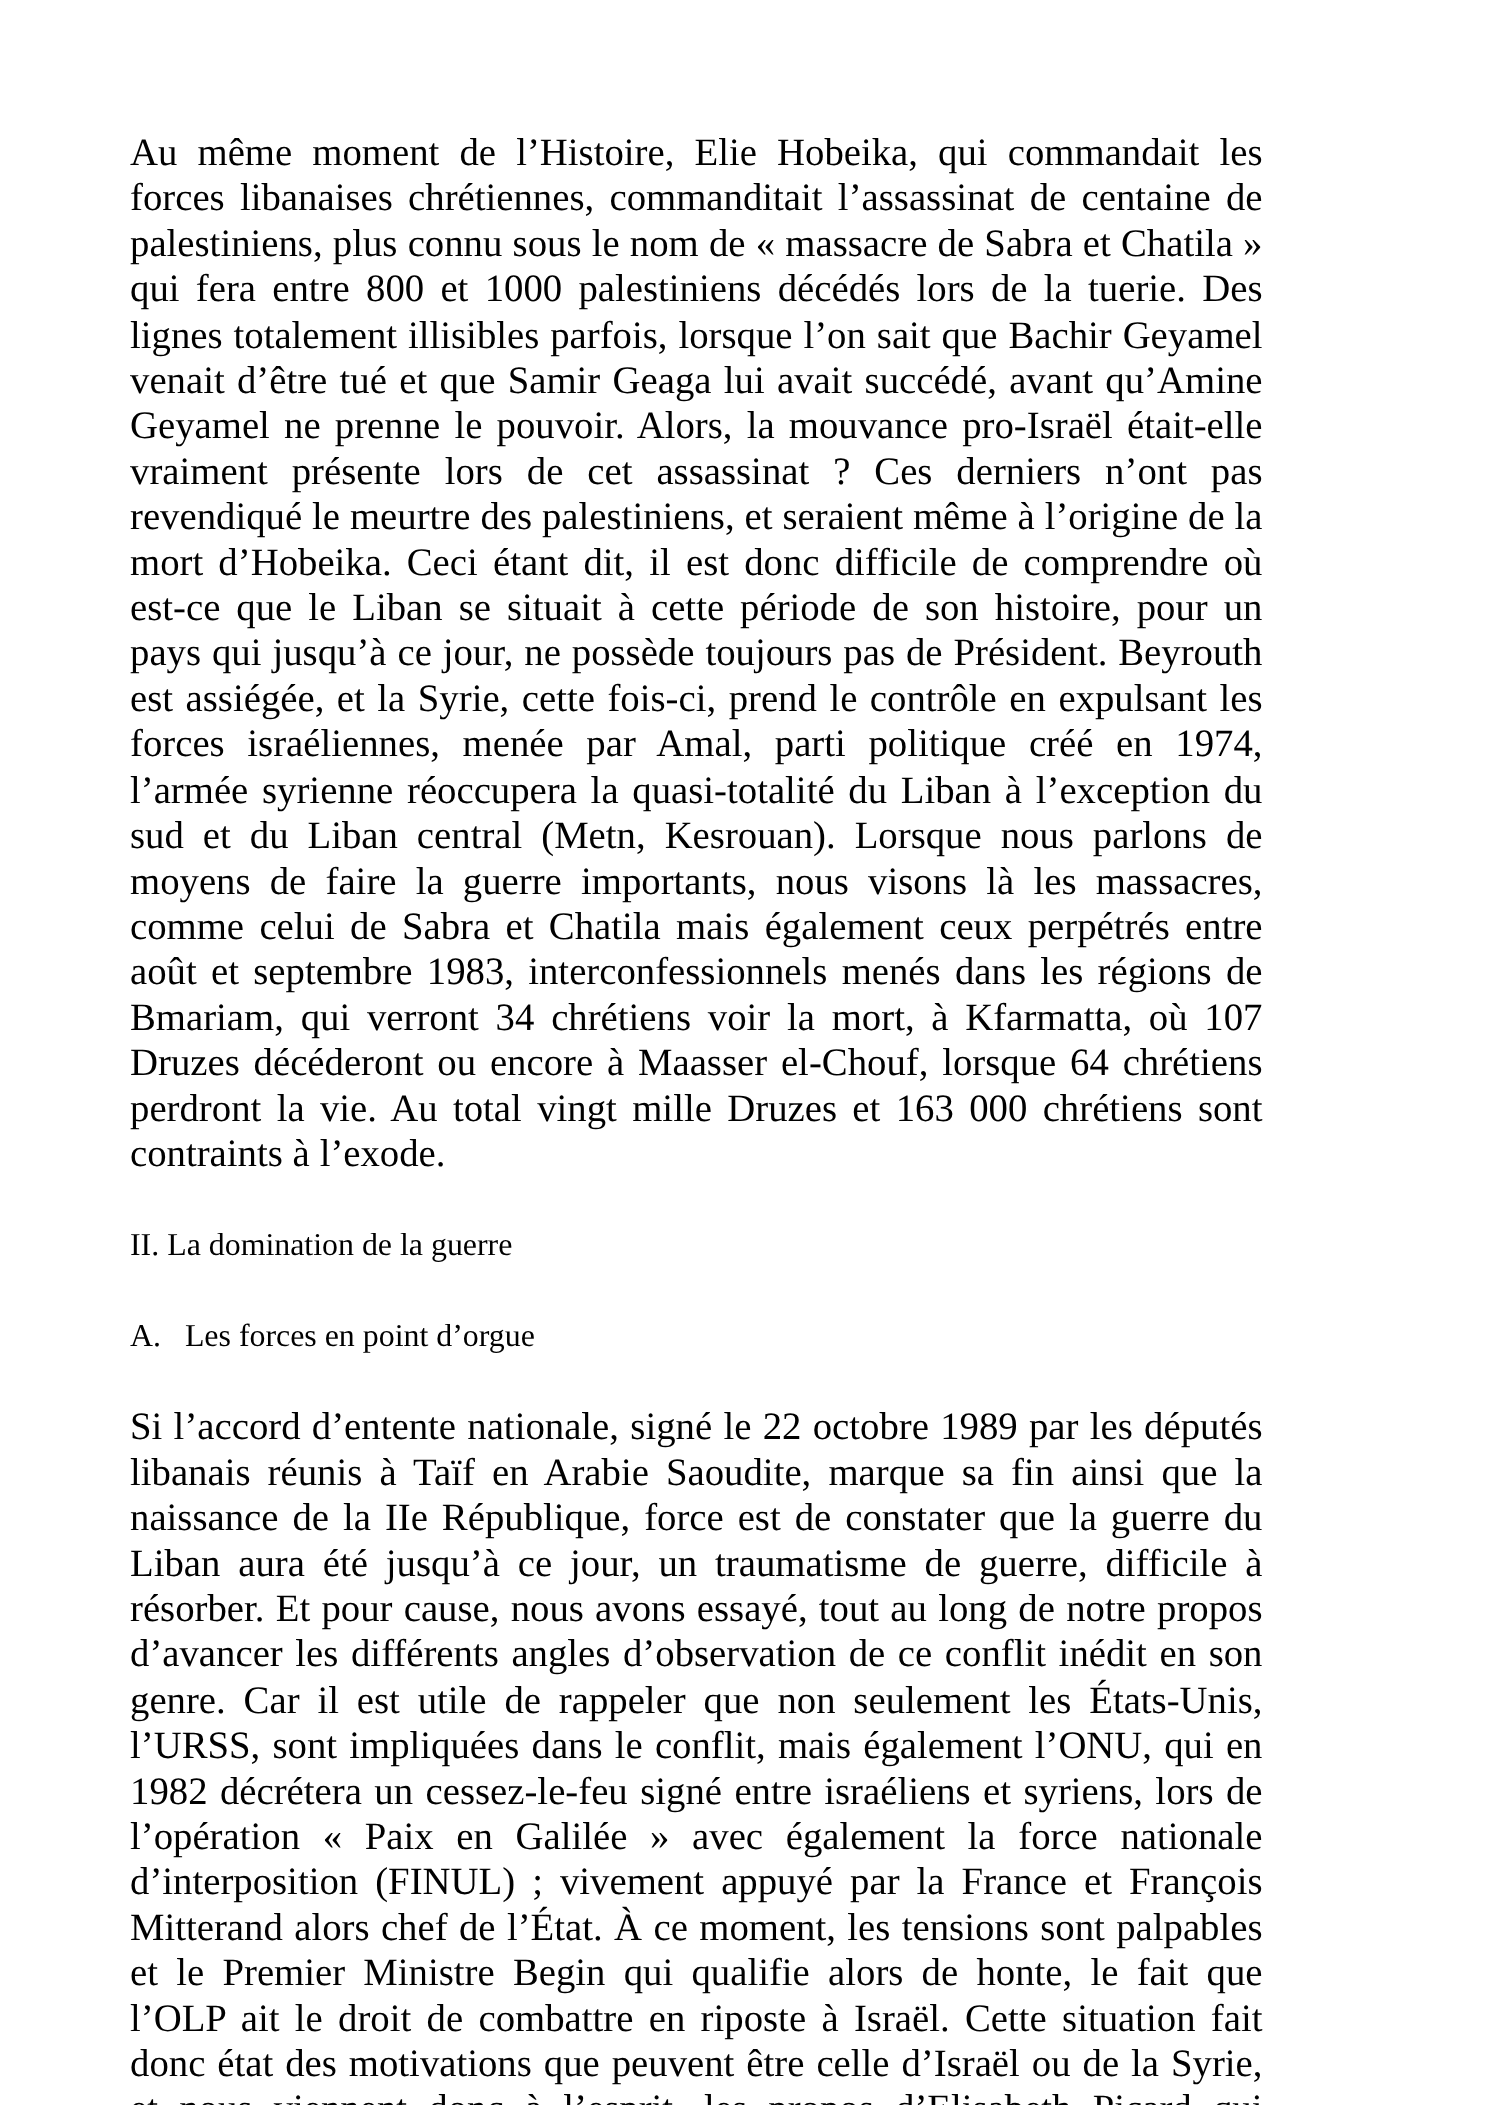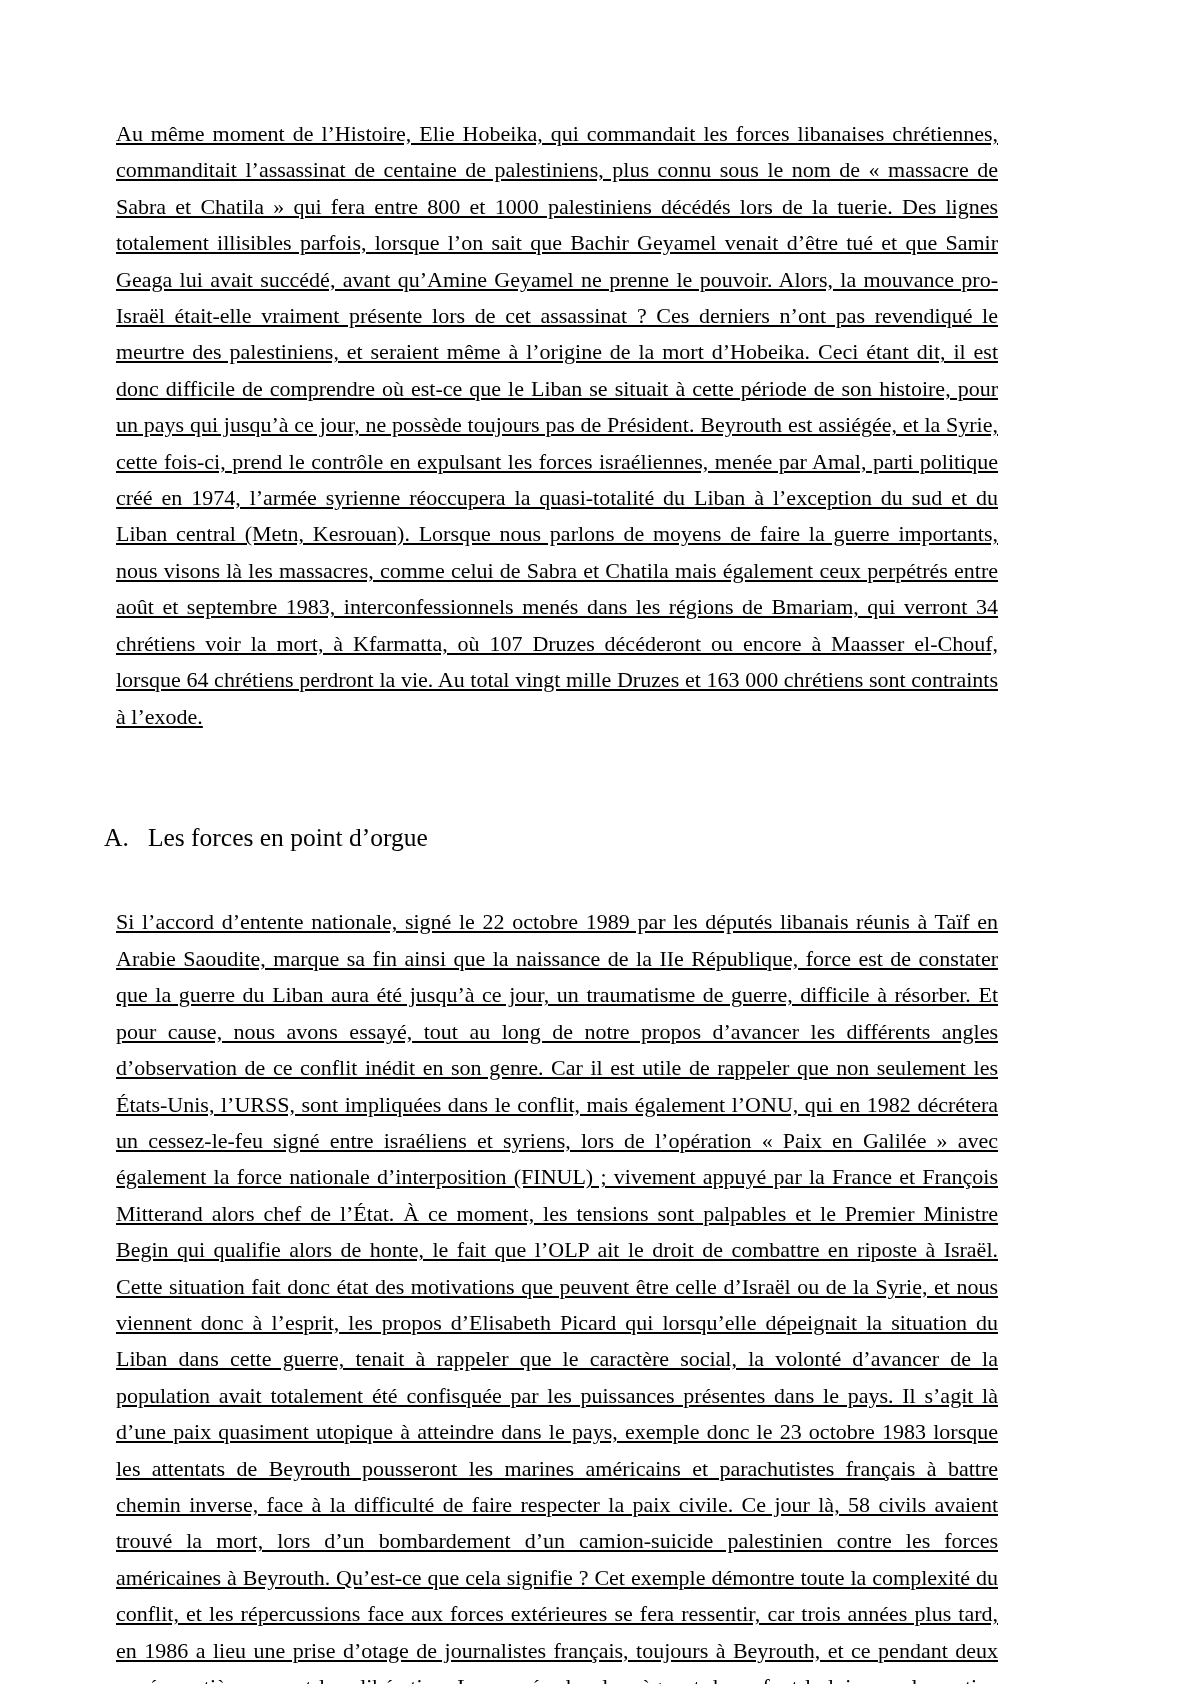--- a/index.html
+++ b/index.html
@@ -20,28 +20,27 @@
     box-sizing: border-box;
     overflow: hidden;
   }
   .content {
     position: absolute;
     left: 104px;
     top: 104px;
     width: 906px;
   }
   p.body-text {
-    margin: 12px;
-    font-size: 22px;
+    margin: 0;
+    font-size: 31px;
     line-height: 36.4px;
     text-align: justify;
     text-justify: inter-word;
     hyphens: none;
     word-spacing: 0.1px;
-    text-decoration: underline;
   }
   p.heading {
     margin: 0;
     font-size: 25.5px;
     line-height: 36.4px;
     text-align: left;
     white-space: pre-wrap;
   }
   .gap-para {
     height: 36.4px;
@@ -53,20 +52,21 @@
 </head>
 <body>
 
 <div class="page">
   <div class="content">
 
     <p class="body-text">Au même moment de l’Histoire, Elie Hobeika, qui commandait les forces libanaises chrétiennes, commanditait l’assassinat de centaine de palestiniens, plus connu sous le nom de « massacre de Sabra et Chatila » qui fera entre 800 et 1000 palestiniens décédés lors de la tuerie. Des lignes totalement illisibles parfois, lorsque l’on sait que Bachir Geyamel venait d’être tué et que Samir Geaga lui avait succédé, avant qu’Amine Geyamel ne prenne le pouvoir. Alors, la mouvance pro-Israël était-elle vraiment présente lors de cet assassinat ? Ces derniers n’ont pas revendiqué le meurtre des palestiniens, et seraient même à l’origine de la mort d’Hobeika. Ceci étant dit, il est donc difficile de comprendre où est-ce que le Liban se situait à cette période de son histoire, pour un pays qui jusqu’à ce jour, ne possède toujours pas de Président. Beyrouth est assiégée, et la Syrie, cette fois-ci, prend le contrôle en expulsant les forces israéliennes, menée par Amal, parti politique créé en 1974, l’armée syrienne réoccupera la quasi-totalité du Liban à l’exception du sud et du Liban central (Metn, Kesrouan). Lorsque nous parlons de moyens de faire la guerre importants, nous visons là les massacres, comme celui de Sabra et Chatila mais également ceux perpétrés entre août et septembre 1983, interconfessionnels menés dans les régions de Bmariam, qui verront 34 chrétiens voir la mort, à Kfarmatta, où 107 Druzes décéderont ou encore à Maasser el-Chouf, lorsque 64 chrétiens perdront la vie. Au total vingt mille Druzes et 163 000 chrétiens sont contraints à l’exode.</p>
 
     <div class="gap-para"></div>
 
+    <p class="heading">II. La domination de la guerre</p>
 
     <div class="gap-small"></div>
 
     <p class="heading">A.   Les forces en point d’orgue</p>
 
     <div class="gap-small"></div>
 
     <p class="body-text">Si l’accord d’entente nationale, signé le 22 octobre 1989 par les députés libanais réunis à Taïf en Arabie Saoudite, marque sa fin ainsi que la naissance de la IIe République, force est de constater que la guerre du Liban aura été jusqu’à ce jour, un traumatisme de guerre, difficile à résorber. Et pour cause, nous avons essayé, tout au long de notre propos d’avancer les différents angles d’observation de ce conflit inédit en son genre. Car il est utile de rappeler que non seulement les États-Unis, l’URSS, sont impliquées dans le conflit, mais également l’ONU, qui en 1982 décrétera un cessez-le-feu signé entre israéliens et syriens, lors de l’opération « Paix en Galilée » avec également la force nationale d’interposition (FINUL) ; vivement appuyé par la France et François Mitterand alors chef de l’État. À ce moment, les tensions sont palpables et le Premier Ministre Begin qui qualifie alors de honte, le fait que l’OLP ait le droit de combattre en riposte à Israël. Cette situation fait donc état des motivations que peuvent être celle d’Israël ou de la Syrie, et nous viennent donc à l’esprit, les propos d’Elisabeth Picard qui lorsqu’elle dépeignait la situation du Liban dans cette guerre, tenait à rappeler que le caractère social, la volonté d’avancer de la population avait totalement été confisquée par les puissances présentes dans le pays. Il s’agit là d’une paix quasiment utopique à atteindre dans le pays, exemple donc le 23 octobre 1983 lorsque les attentats de Beyrouth pousseront les marines américains et parachutistes français à battre chemin inverse, face à la difficulté de faire respecter la paix civile. Ce jour là, 58 civils avaient trouvé la mort, lors d’un bombardement d’un camion-suicide palestinien contre les forces américaines à Beyrouth. Qu’est-ce que cela signifie ? Cet exemple démontre toute la complexité du conflit, et les répercussions face aux forces extérieures se fera ressentir, car trois  années plus tard, en 1986 a lieu une prise d’otage de journalistes français, toujours à Beyrouth, et ce pendant deux années entières, avant leur libération. Les armées locales règnent donc, font la loi, avec le soutien du président alors en poste, Amin Geyamel.</p>
 
   </div>

